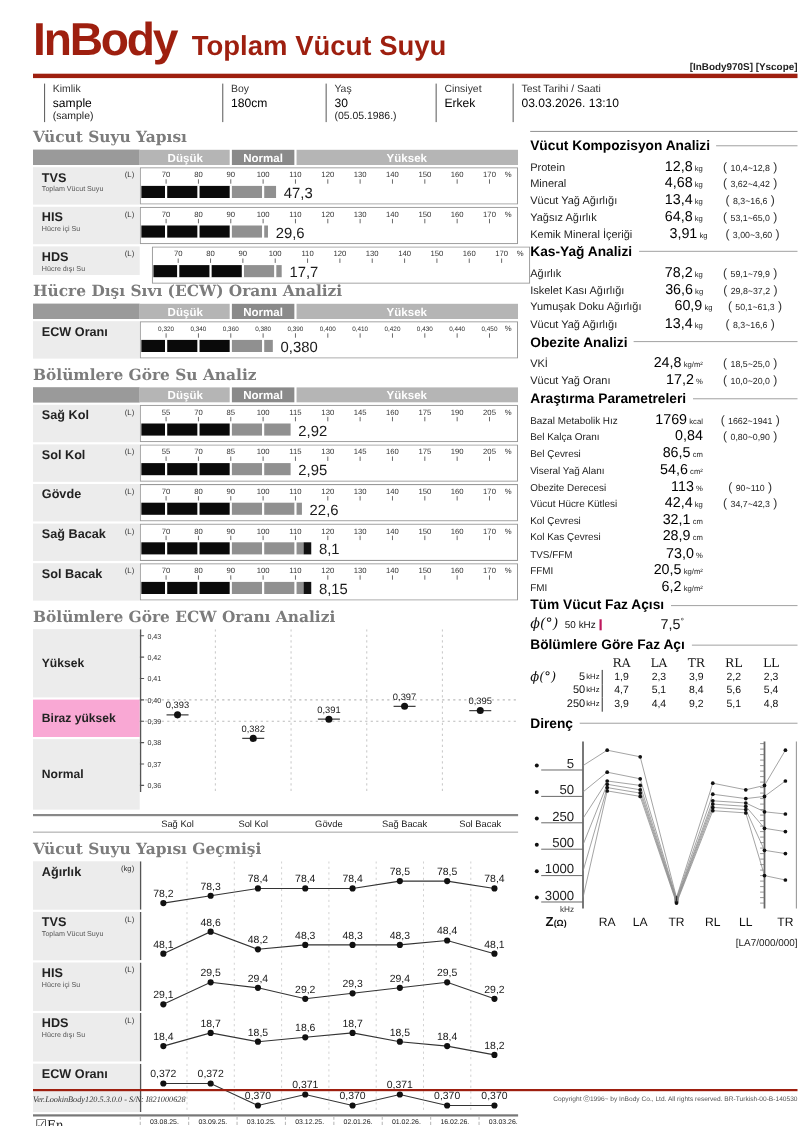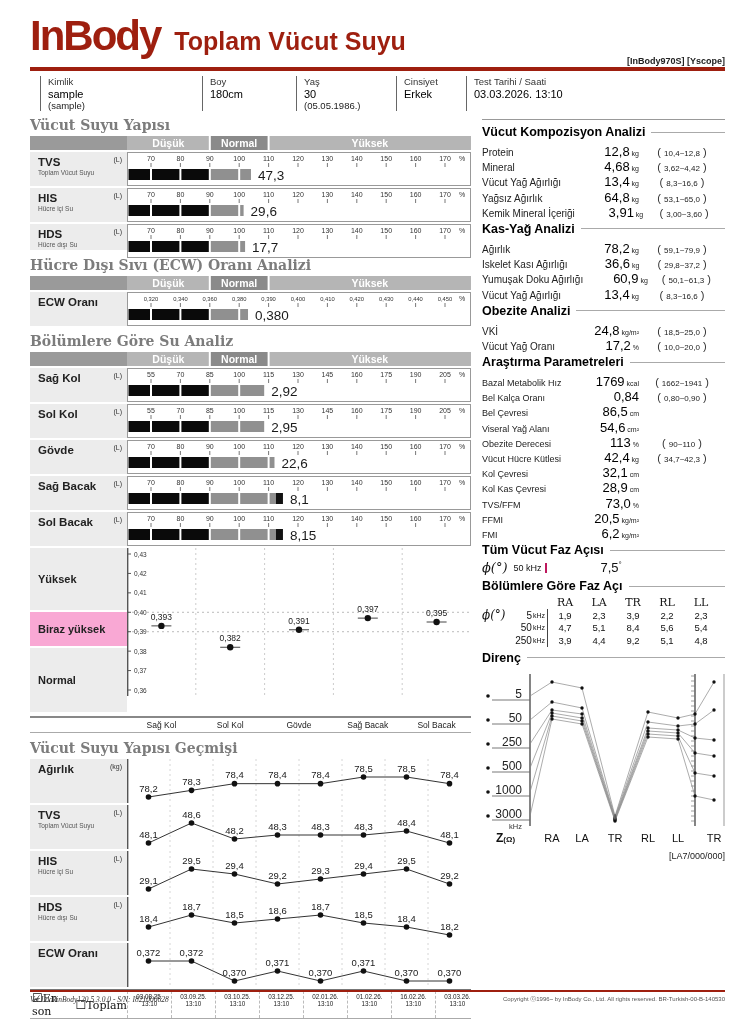--- a/index.html
+++ b/index.html
@@ -200,21 +200,21 @@
                 <line x1="112.19999999999999" y1="16.5" x2="112.19999999999999" y2="28.5" stroke="#fff" stroke-width="2"></line>
                 <text x="123.61" y="28" font-size="13.5" text-anchor="start" fill="#1a1a1a">29,6</text>
               </svg></div>
           </div>
           <div class="trow">
             <div class="lab-cell">
               <div class="lab-name">HDS</div>
               <div class="lab-sub">Hücre dışı Su</div>
               <span class="lab-unit">(L)</span>
             </div>
-            <div class="plot" style="height: 22px;"><svg width="344" height="34">
+            <div class="plot" style="height: 22px; margin-left: 11px;"><svg width="344" height="34">
                 <rect x="0.5" y="0.5" width="343" height="33" fill="#fff" stroke="#999" stroke-width="1"></rect>
                 <text x="24" y="9" font-size="7" text-anchor="middle" fill="#333">70</text>
                 <line x1="24" y1="11" x2="24" y2="15" stroke="#555" stroke-width="0.8"></line>
                 <text x="53.4" y="9" font-size="7" text-anchor="middle" fill="#333">80</text>
                 <line x1="53.4" y1="11" x2="53.4" y2="15" stroke="#555" stroke-width="0.8"></line>
                 <text x="82.8" y="9" font-size="7" text-anchor="middle" fill="#333">90</text>
                 <line x1="82.8" y1="11" x2="82.8" y2="15" stroke="#555" stroke-width="0.8"></line>
                 <text x="112.19999999999999" y="9" font-size="7" text-anchor="middle" fill="#333">100</text>
                 <line x1="112.19999999999999" y1="11" x2="112.19999999999999" y2="15" stroke="#555" stroke-width="0.8"></line>
                 <text x="141.6" y="9" font-size="7" text-anchor="middle" fill="#333">110</text>
@@ -508,20 +508,21 @@
                 <line x1="24" y1="16.5" x2="24" y2="28.5" stroke="#fff" stroke-width="2"></line>
                 <line x1="53.4" y1="16.5" x2="53.4" y2="28.5" stroke="#fff" stroke-width="2"></line>
                 <line x1="82.8" y1="16.5" x2="82.8" y2="28.5" stroke="#fff" stroke-width="2"></line>
                 <line x1="112.19999999999999" y1="16.5" x2="112.19999999999999" y2="28.5" stroke="#fff" stroke-width="2"></line>
                 <line x1="141.6" y1="16.5" x2="141.6" y2="28.5" stroke="#fff" stroke-width="2"></line>
                 <text x="162.95" y="28" font-size="13.5" text-anchor="start" fill="#1a1a1a">8,15</text>
               </svg></div>
           </div>
         </div>
 
+      <h2 class="sec">Bölümlere Göre ECW Oranı Analizi</h2>
       <div id="ecw-chart">
           <div class="trow">
             <div style="width: 97px; flex: 0 0 auto; display: flex; flex-direction: column;">
               <div style="background: rgb(236, 236, 236); margin-bottom: 2px; display: flex; align-items: center; padding-left: 8px; font-size: 11px; font-weight: bold; color: rgb(34, 34, 34); height: 62px; box-sizing: border-box;">Yüksek</div>
               <div style="background: #f9a8d4; margin-bottom: 2px; display: flex; align-items: center; padding-left: 8px; font-size: 11px; font-weight: bold; color: rgb(34, 34, 34); height: 34px; box-sizing: border-box;">Biraz yüksek</div>
               <div style="background: rgb(236, 236, 236); margin-bottom: 2px; display: flex; align-items: center; padding-left: 8px; font-size: 11px; font-weight: bold; color: rgb(34, 34, 34); height: 64px; box-sizing: border-box;">Normal</div>
             </div>
             <div class="plot" style="height: 148px;"><svg width="344" height="148">
                 <line x1="68.8" y1="0" x2="68.8" y2="148" stroke="#ccc" stroke-width="1" stroke-dasharray="2,3"></line>
                 <line x1="137.6" y1="0" x2="137.6" y2="148" stroke="#ccc" stroke-width="1" stroke-dasharray="2,3"></line>

